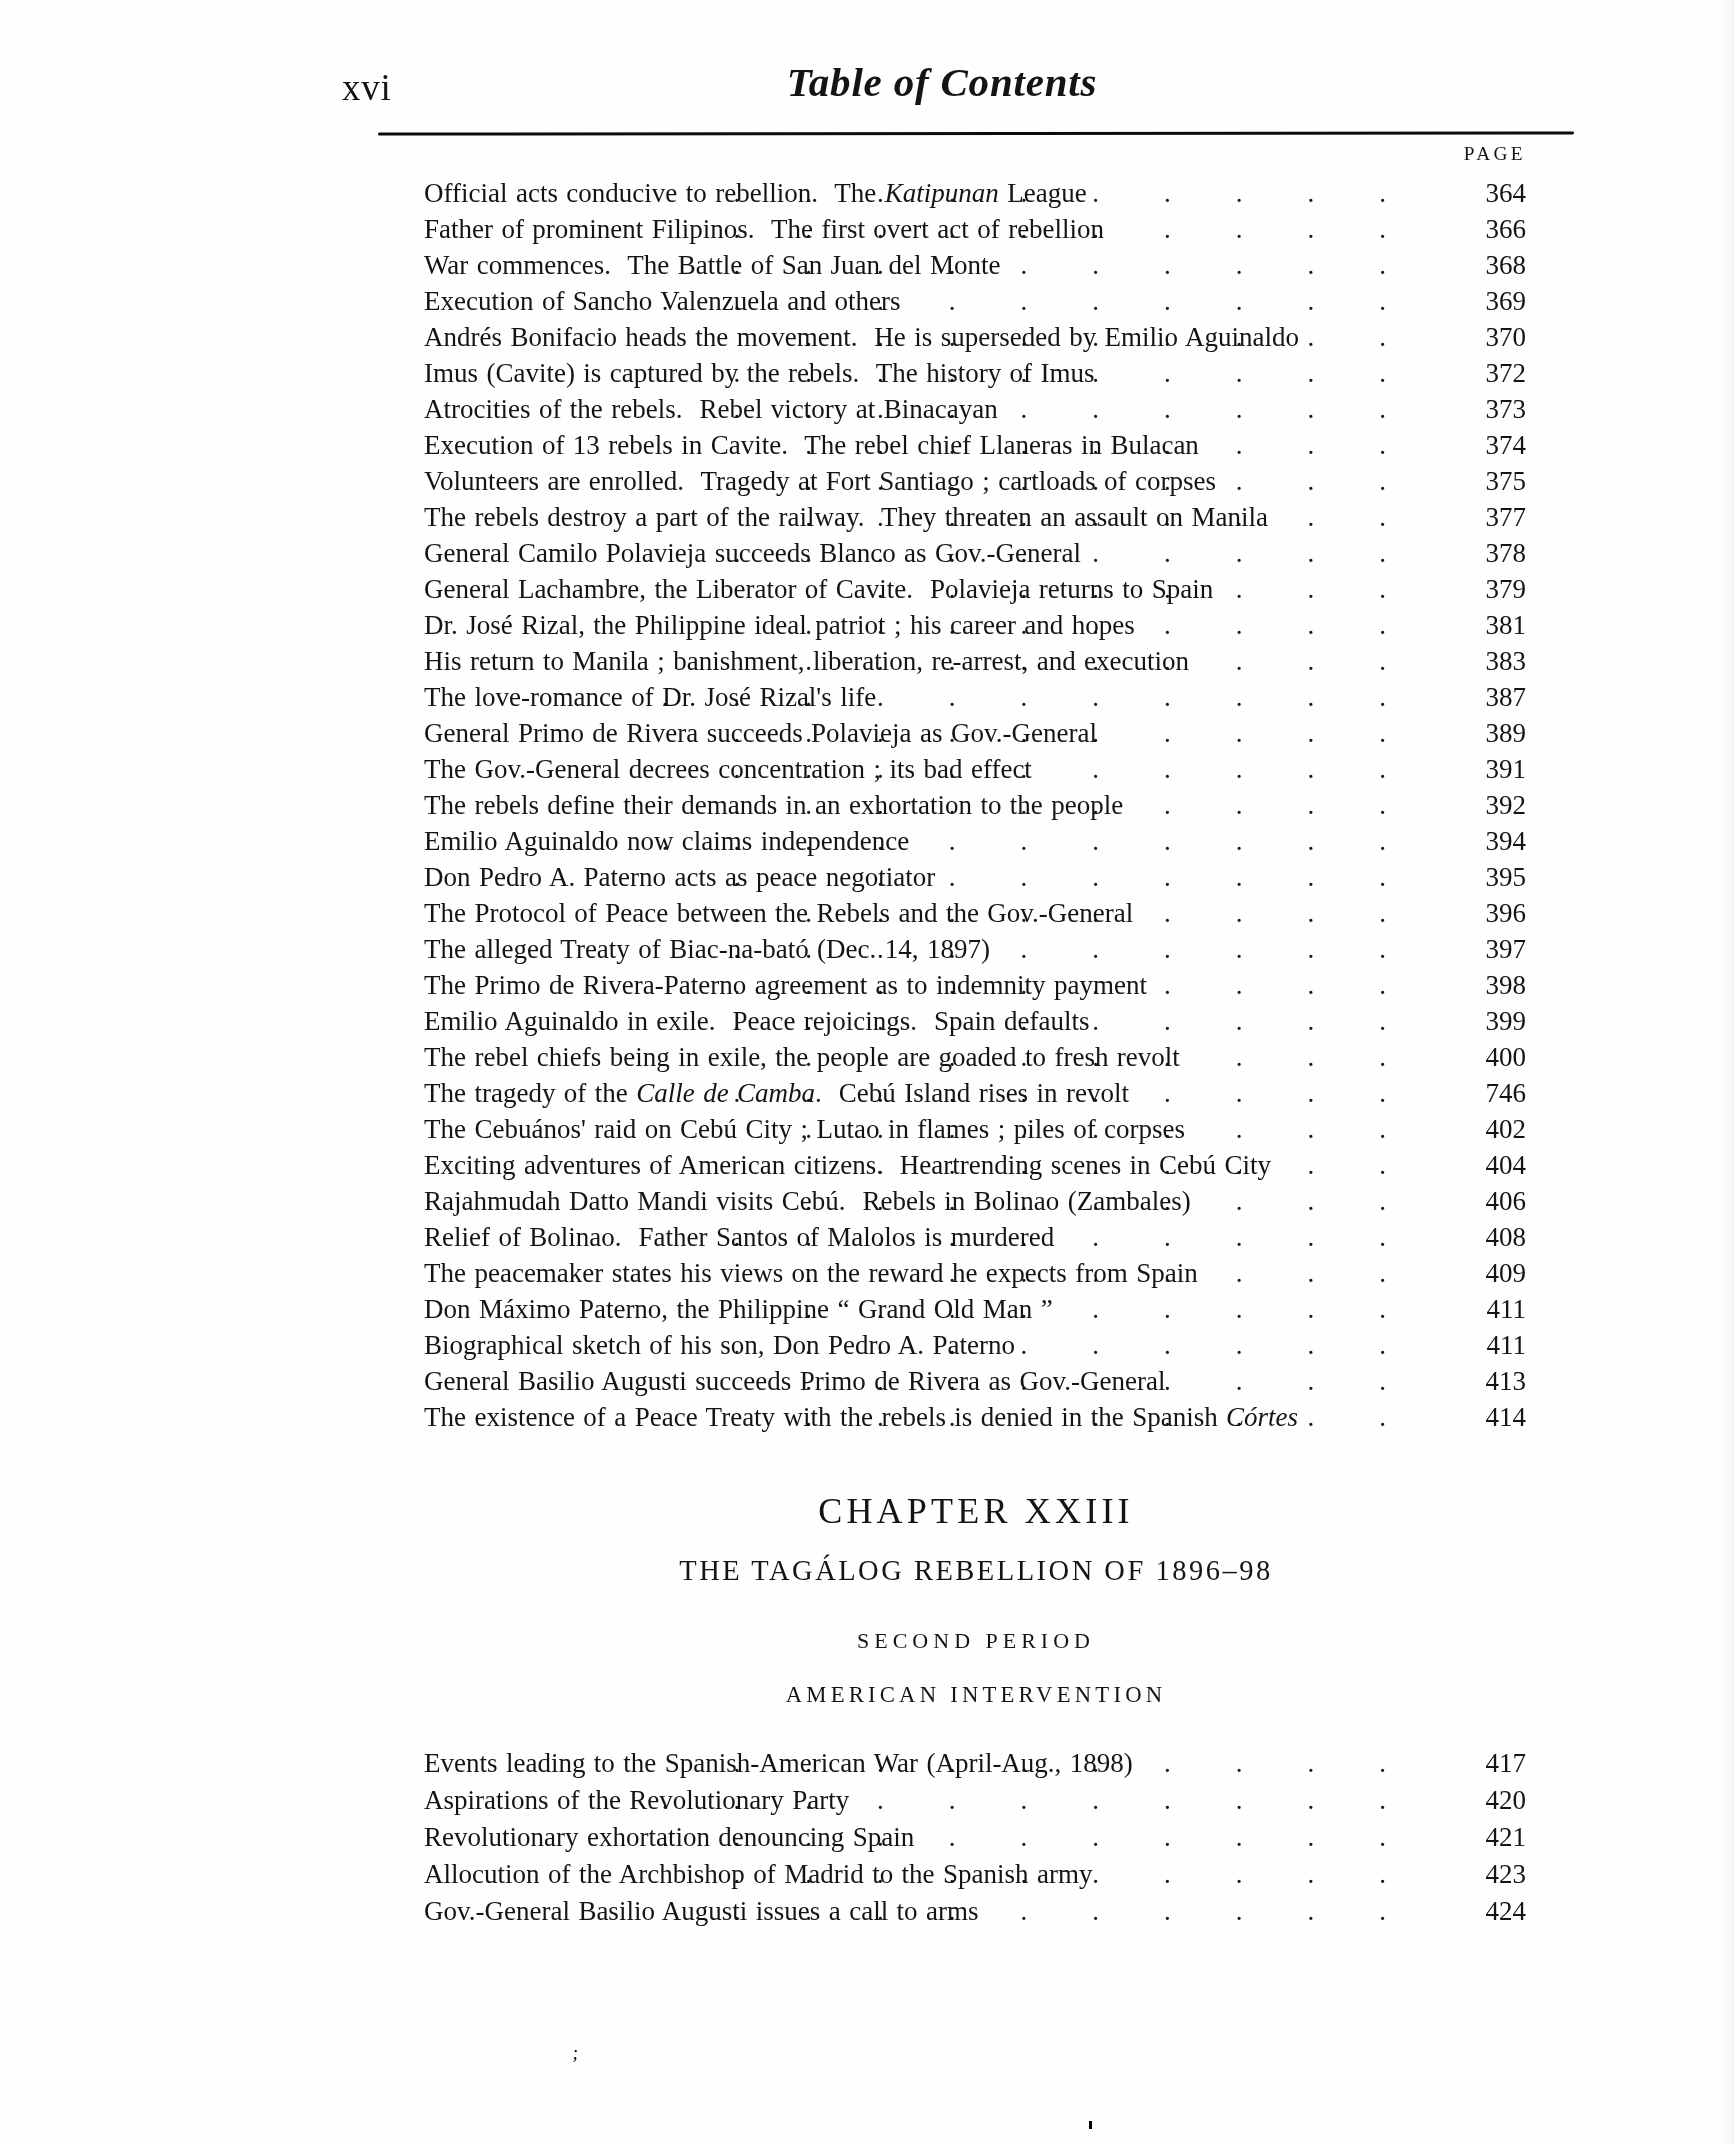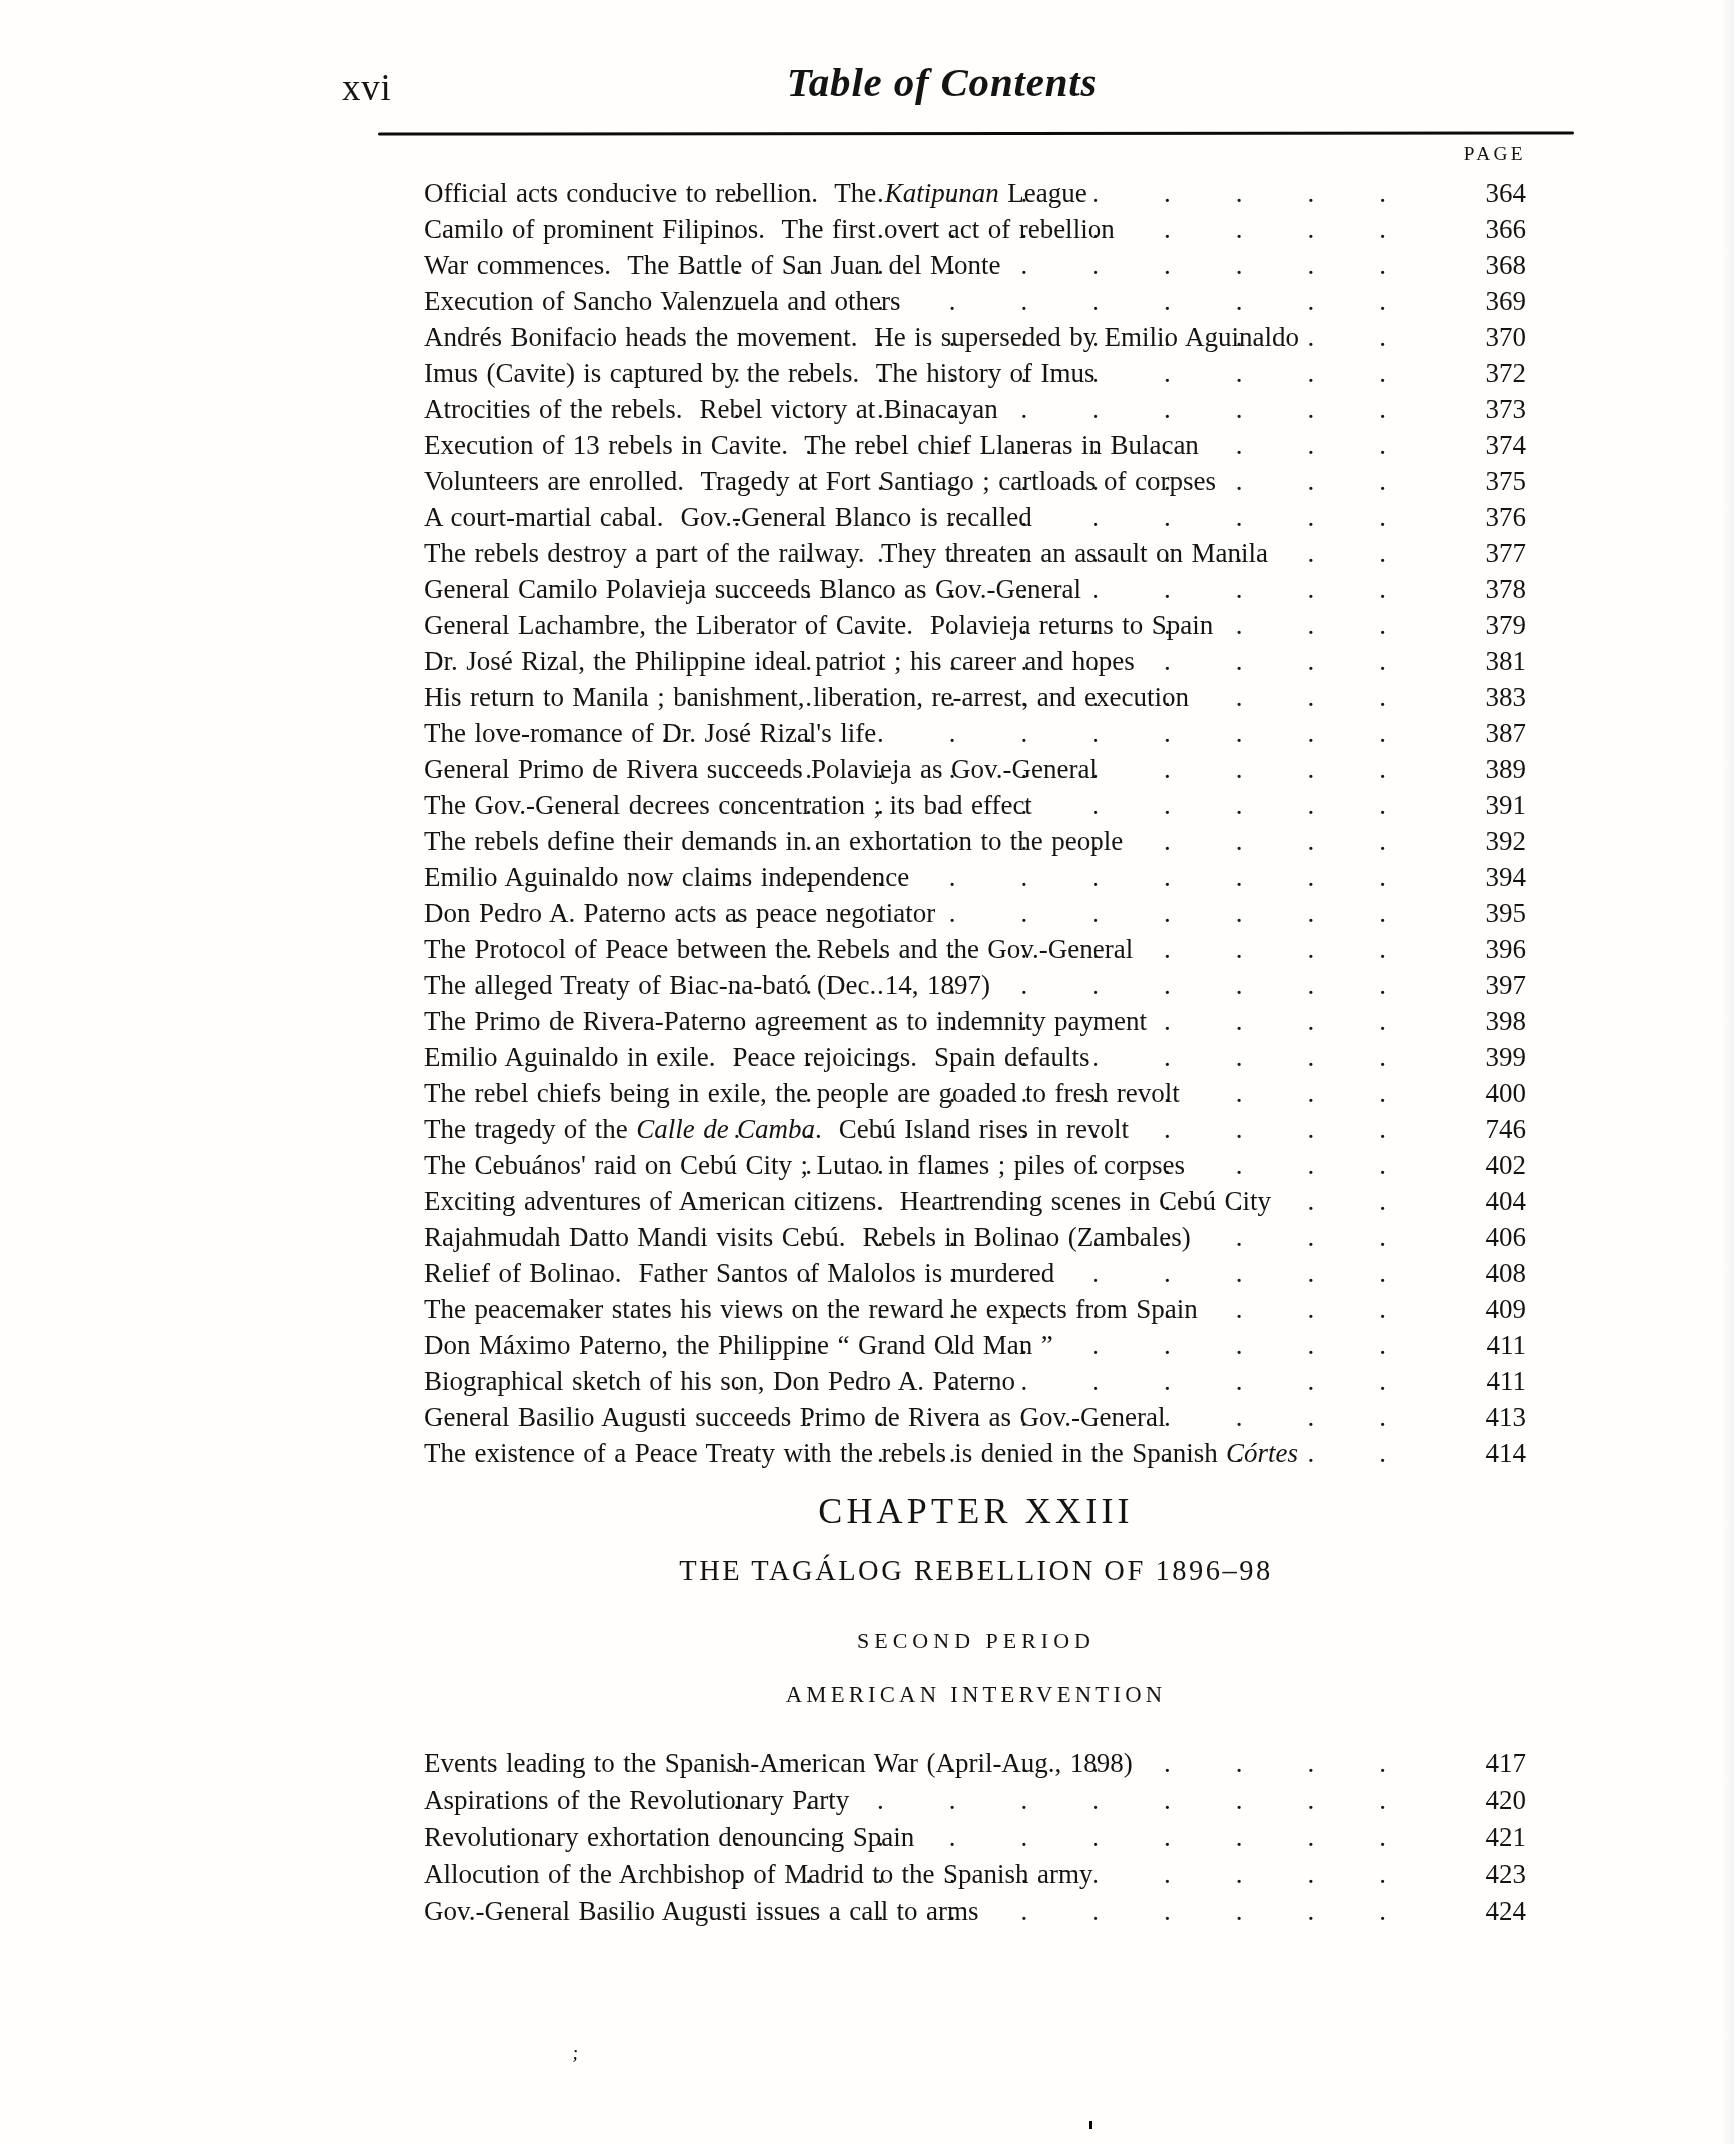--- a/index.html
+++ b/index.html
@@ -79,21 +79,21 @@
 
   <div class="page-label">PAGE</div>
 
   <div class="toc toc-main">
       <div class="toc-row">
         <span class="t"><span>Official acts conducive to rebellion.  The </span><span class="it">Katipunan</span><span> League</span></span>
         <span class="lead"></span>
         <span class="pg">364</span>
       </div>
       <div class="toc-row">
-        <span class="t"><span>Camilo of prominent Filipinos.  The first overt act of rebellion</span></span>
+        <span class="t"><span>Father of prominent Filipinos.  The first overt act of rebellion</span></span>
         <span class="lead"></span>
         <span class="pg">366</span>
       </div>
       <div class="toc-row">
         <span class="t"><span>War commences.  The Battle of San Juan del Monte</span></span>
         <span class="lead"></span>
         <span class="pg">368</span>
       </div>
       <div class="toc-row">
         <span class="t"><span>Execution of Sancho Valenzuela and others</span></span>
@@ -117,25 +117,20 @@
       </div>
       <div class="toc-row">
         <span class="t"><span>Execution of 13 rebels in Cavite.  The rebel chief Llaneras in Bulacan</span></span>
         <span class="lead"></span>
         <span class="pg">374</span>
       </div>
       <div class="toc-row">
         <span class="t"><span>Volunteers are enrolled.  Tragedy at Fort Santiago ; cartloads of corpses</span></span>
         <span class="lead"></span>
         <span class="pg">375</span>
-      </div>
-      <div class="toc-row">
-        <span class="t"><span>A court-martial cabal.  Gov.-General Blanco is recalled</span></span>
-        <span class="lead"></span>
-        <span class="pg">376</span>
       </div>
       <div class="toc-row">
         <span class="t"><span>The rebels destroy a part of the railway.  They threaten an assault on Manila</span></span>
         <span class="lead"></span>
         <span class="pg">377</span>
       </div>
       <div class="toc-row">
         <span class="t"><span>General Camilo Polavieja succeeds Blanco as Gov.-General</span></span>
         <span class="lead"></span>
         <span class="pg">378</span>

